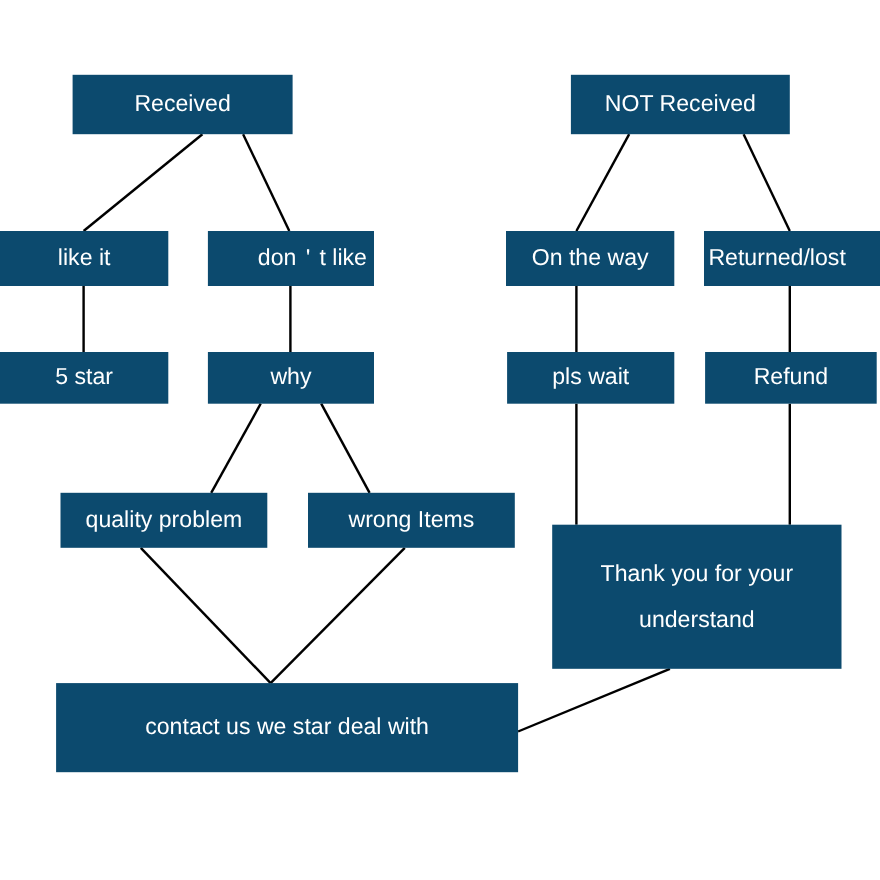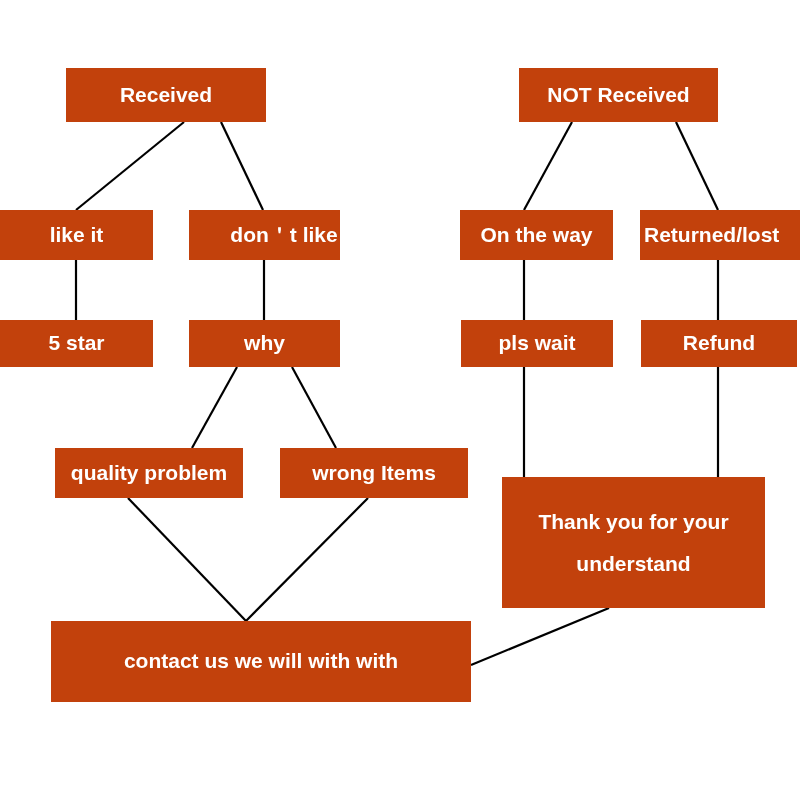--- a/index.html
+++ b/index.html
@@ -10,28 +10,28 @@
   #canvas {
     position: relative;
     width: 800px;
     height: 800px;
     background: #ffffff;
     overflow: hidden;
     font-family: "Liberation Sans", sans-serif;
   }
   .node {
     position: absolute;
-    background: #c2410c;
+    background: #0c4a6e;
     color: #ffffff;
     display: flex;
     align-items: center;
     justify-content: center;
     text-align: center;
     font-size: 21px;
-    font-weight: 700;
+    font-weight: 400;
     line-height: 1.25;
     letter-spacing: 0px;
     box-sizing: border-box;
     white-space: nowrap;
   }
   .node.clip-right { justify-content: flex-start; padding-left: 4px; }
   .node.multiline {
     flex-direction: column;
     line-height: 2.0;
     justify-content: center;
@@ -118,16 +118,16 @@
   <div class="node" style="left: 280px; top: 448px; width: 188px; height: 50px;">
       <span>wrong Items</span>
     </div>
 
   <div class="node multiline" style="left: 502px; top: 477px; width: 263px; height: 131px;">
     <span>Thank you for your</span>
     <span>understand</span>
   </div>
 
   <div class="node" style="left: 51px; top: 621px; width: 420px; height: 81px;">
-      <span>contact us  we will with with</span>
+      <span>contact us  we star deal with</span>
     </div>
 
 </div>
 
 </body></html>

